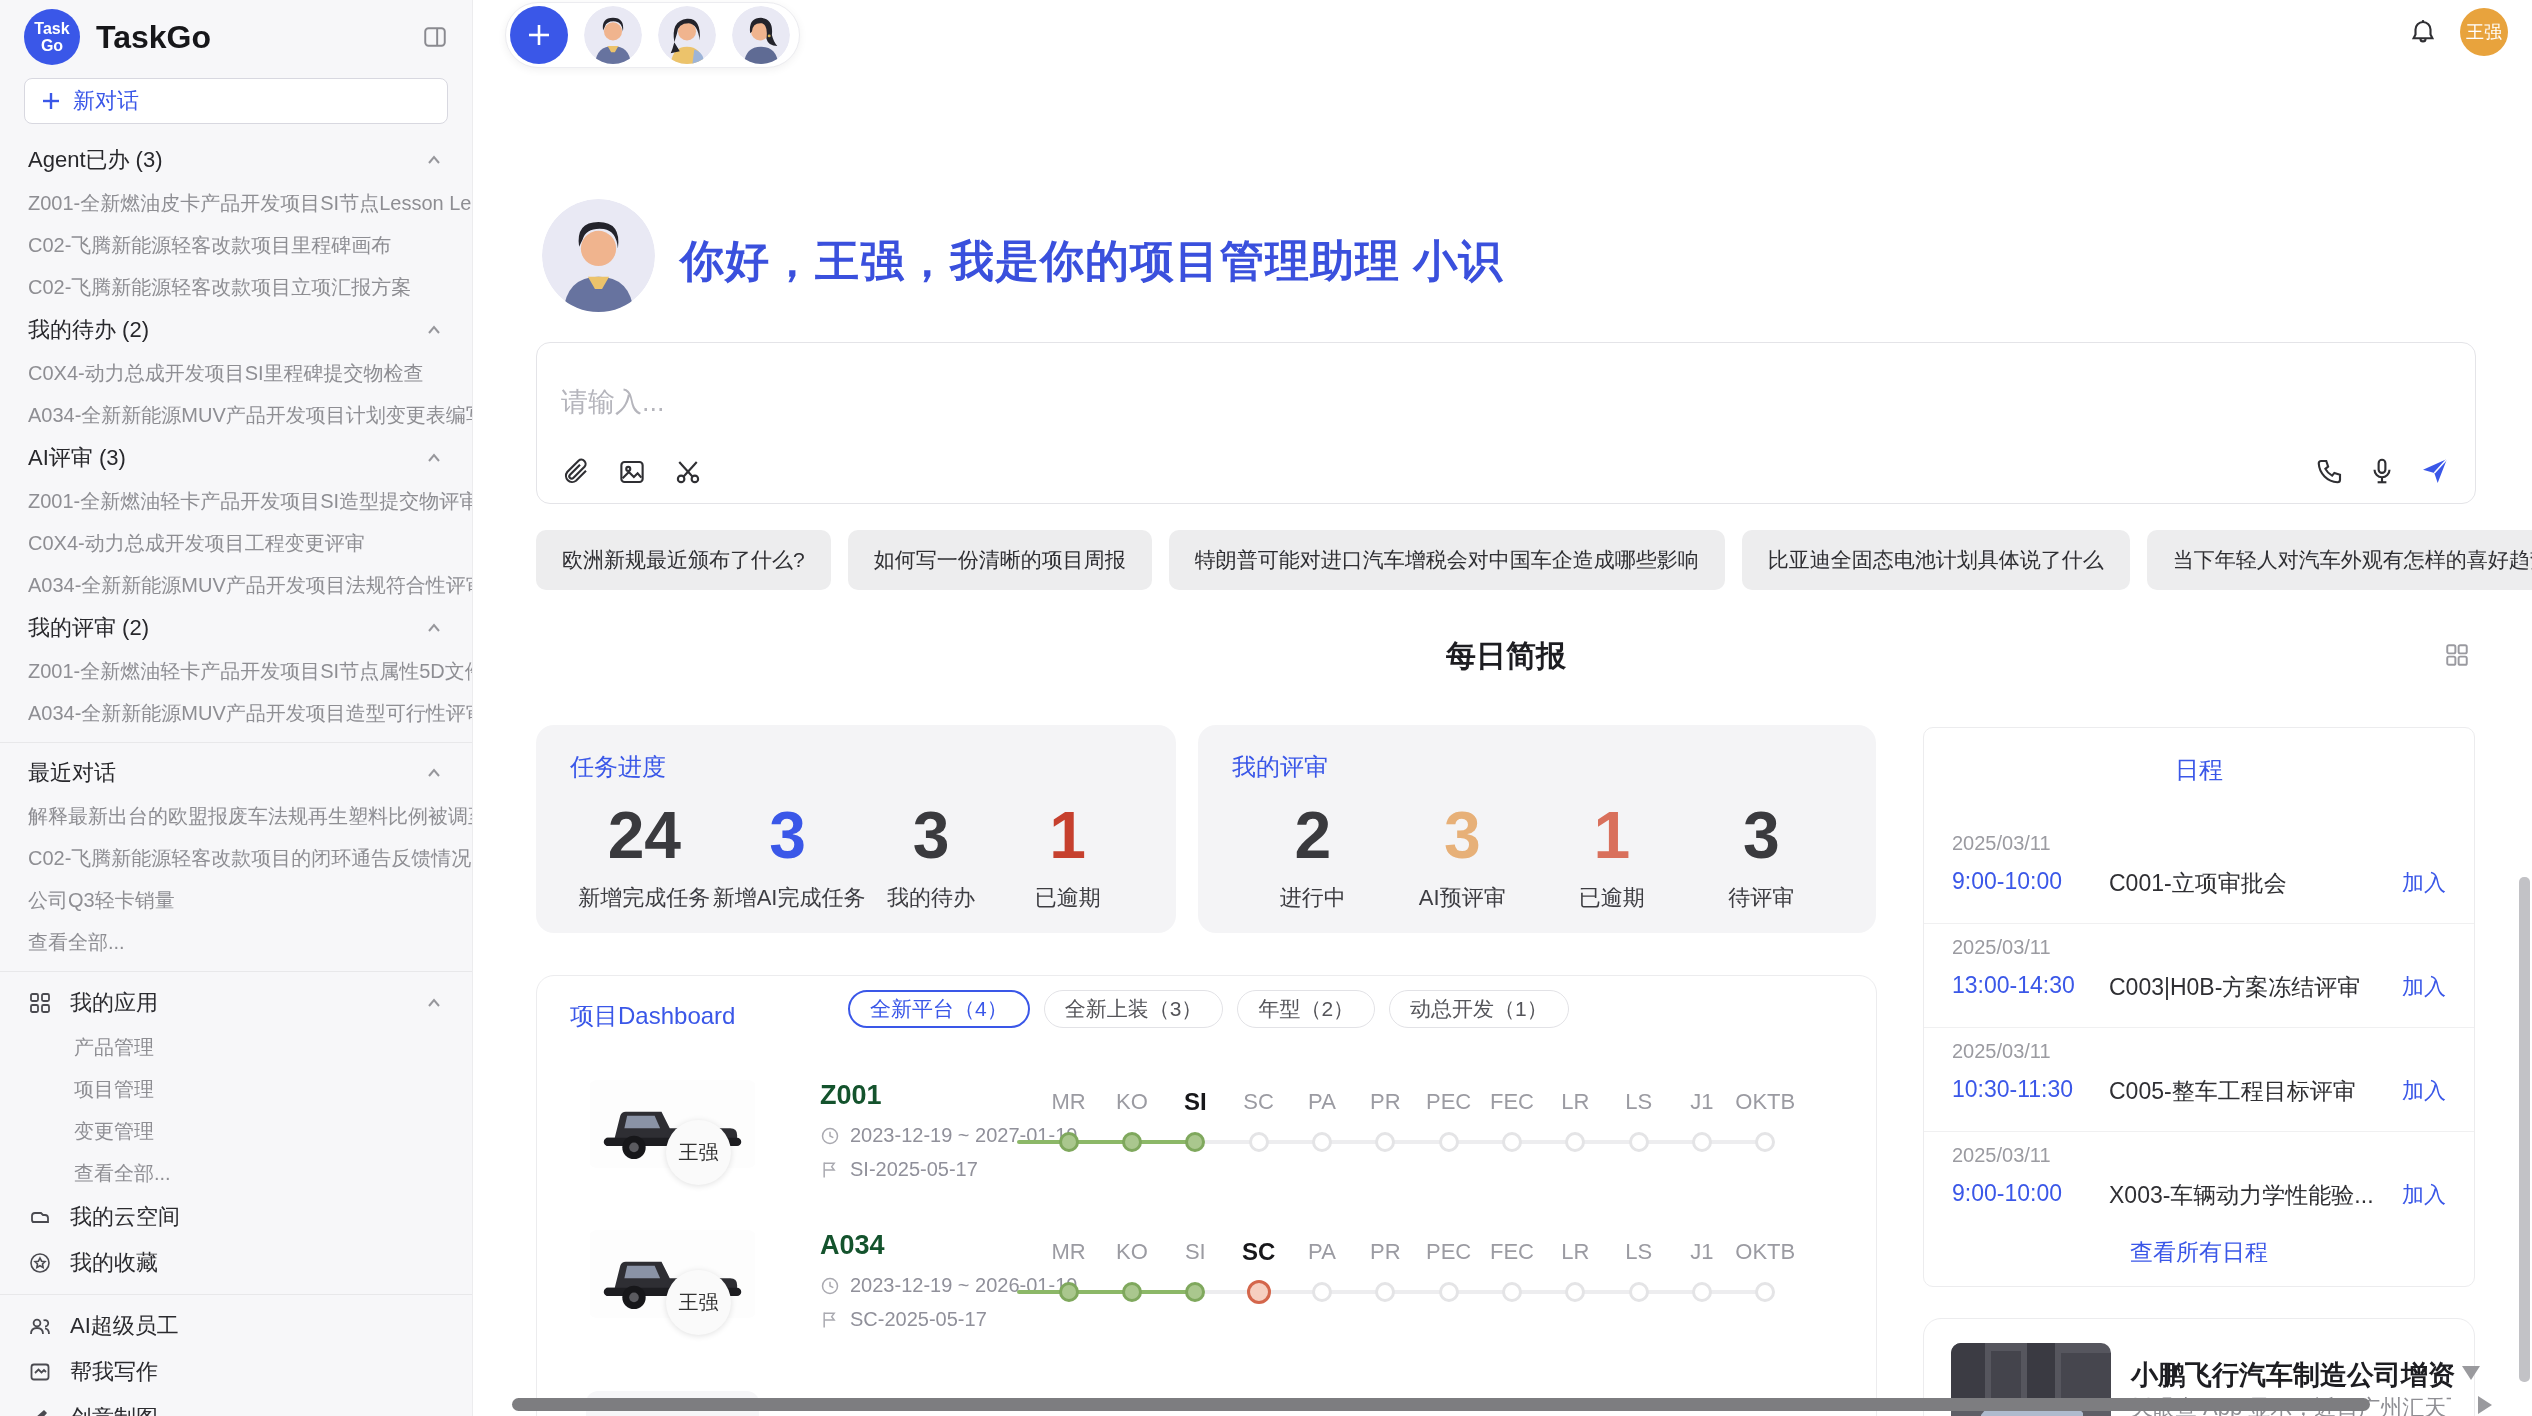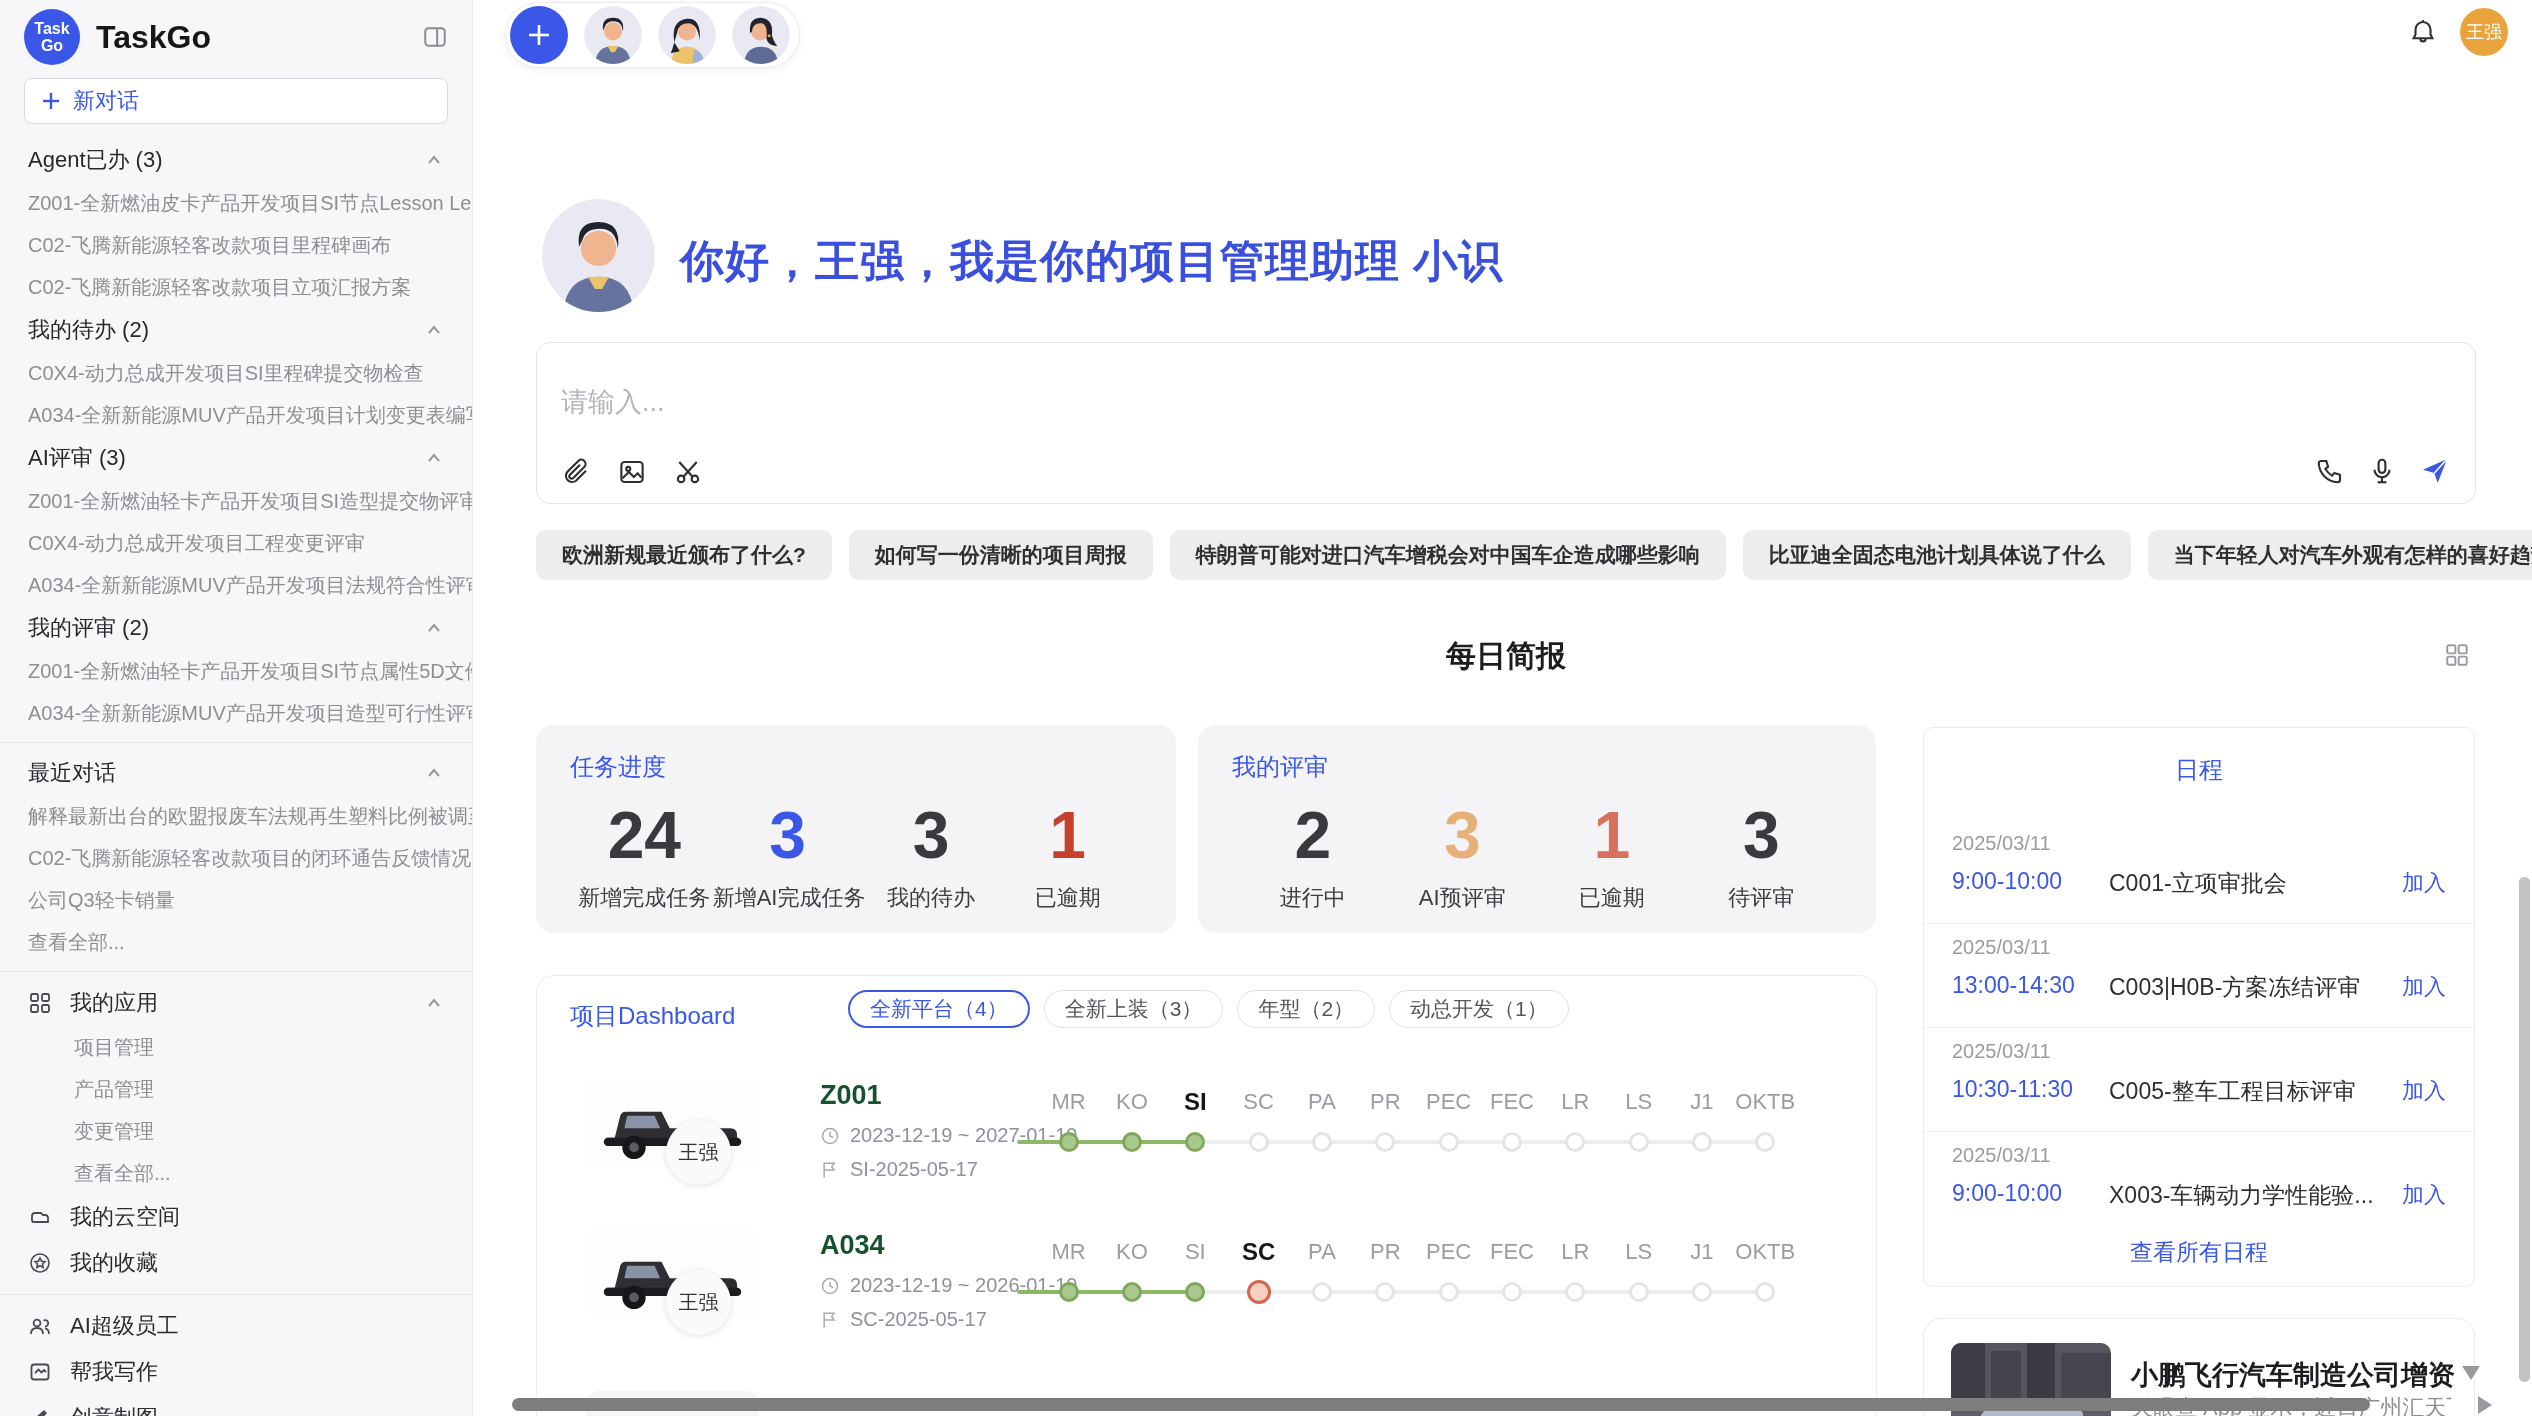--- a/index.html
+++ b/index.html
@@ -33,21 +33,21 @@
   .greet-avatar{position:absolute;left:69px;top:199px;width:113px;height:113px;border-radius:50%;overflow:hidden;}
   .greet-text{position:absolute;left:207px;top:232px;font-size:44px;font-weight:bold;color:#3a50dd;letter-spacing:1px;}
 
   .input-card{position:absolute;left:63px;top:342px;width:1940px;height:162px;border:1px solid #e4e4e8;border-radius:14px;background:#fff;}
   .chat-input{position:absolute;left:24px;top:34px;width:1400px;height:50px;border:none;outline:none;font-size:27px;color:#333;background:transparent;font-family:inherit;}
   .chat-input::placeholder{color:#b5b5bc;}
   .in-icons-l{position:absolute;left:24px;bottom:16px;display:flex;gap:26px;align-items:center;}
   .in-icons-r{position:absolute;right:24px;bottom:16px;display:flex;gap:22px;align-items:center;}
 
   .chips{position:absolute;left:63px;top:530px;width:1945px;display:flex;gap:17px;}
-  .chip{height:50px;background:#ededee;border-radius:10px;display:flex;align-items:center;padding:0 26px;font-size:21px;color:#2f2f33;white-space:nowrap;cursor:pointer;font-weight:bold;}
+  .chip{height:60px;background:#ededee;border-radius:10px;display:flex;align-items:center;padding:0 26px;font-size:21px;color:#2f2f33;white-space:nowrap;cursor:pointer;}
 
   .brief-head{position:absolute;left:63px;top:636px;width:1940px;height:44px;}
   .brief-title{width:100%;text-align:center;font-size:30px;font-weight:bold;color:#1d1d21;}
   .brief-grid{position:absolute;right:6px;top:6px;}
 
   .stat-card{position:absolute;top:725px;height:208px;background:#f4f4f6;border-radius:18px;padding:26px 34px;}
   .stat-card.c1{left:63px;width:640px;}
   .stat-card.c2{left:725px;width:678px;}
   .stat-title{font-size:24px;color:#3a57e8;}
   .stat-row{display:flex;justify-content:space-between;margin-top:10px;padding:0 6px;}
@@ -202,22 +202,22 @@
             <rect x="14" y="14" width="7" height="7" rx="1.5"></rect>
           </svg>
         </span>
       <span>我的应用</span>
       <span class="chev icon">
           <svg width="20" height="20" viewBox="0 0 20 20" fill="none" stroke="#97979c" stroke-width="2">
             <polyline points="5,13 10,7 15,13"></polyline>
           </svg>
         </span>
     </div>
+    <div class="sub-item">产品管理</div>
     <div class="sub-item">项目管理</div>
-    <div class="sub-item">产品管理</div>
     <div class="sub-item">变更管理</div>
     <div class="sub-item">查看全部...</div>
 
     <div class="side-row">
       <span class="icon">
           <svg width="24" height="24" viewBox="0 0 24 24" fill="none" stroke="#4a4a50" stroke-width="1.8">
             <path d="M4 16 h16 a0 0 0 0 0 0 0 v-4 a3 3 0 0 0 -3-3 h-2 l-2-2 h-6 a3 3 0 0 0 -3 3 v4 a2 2 0 0 0 2 2 z" transform="translate(0,1)"></path>
           </svg>
         </span>
       <span>我的云空间</span>

